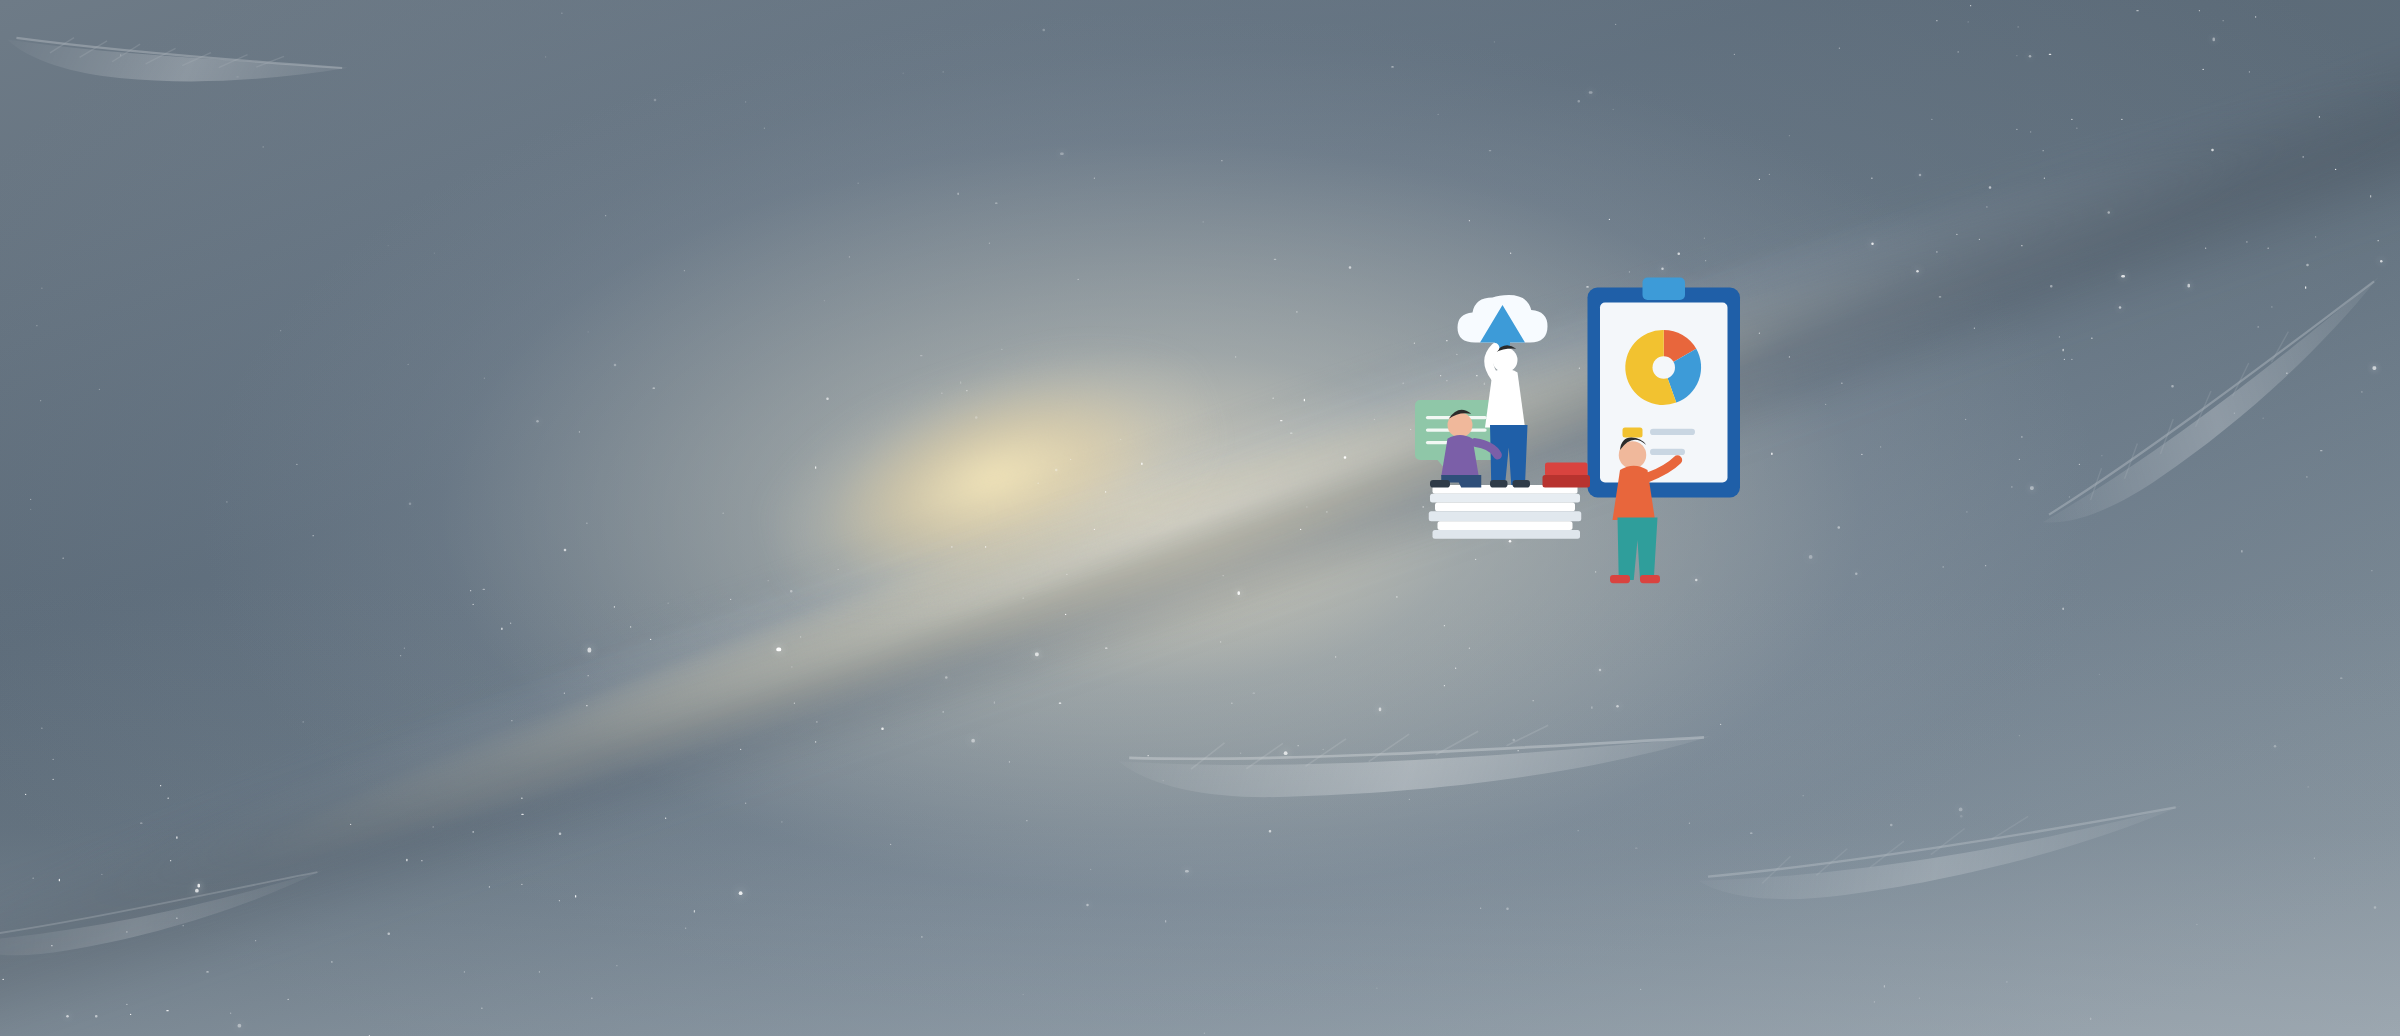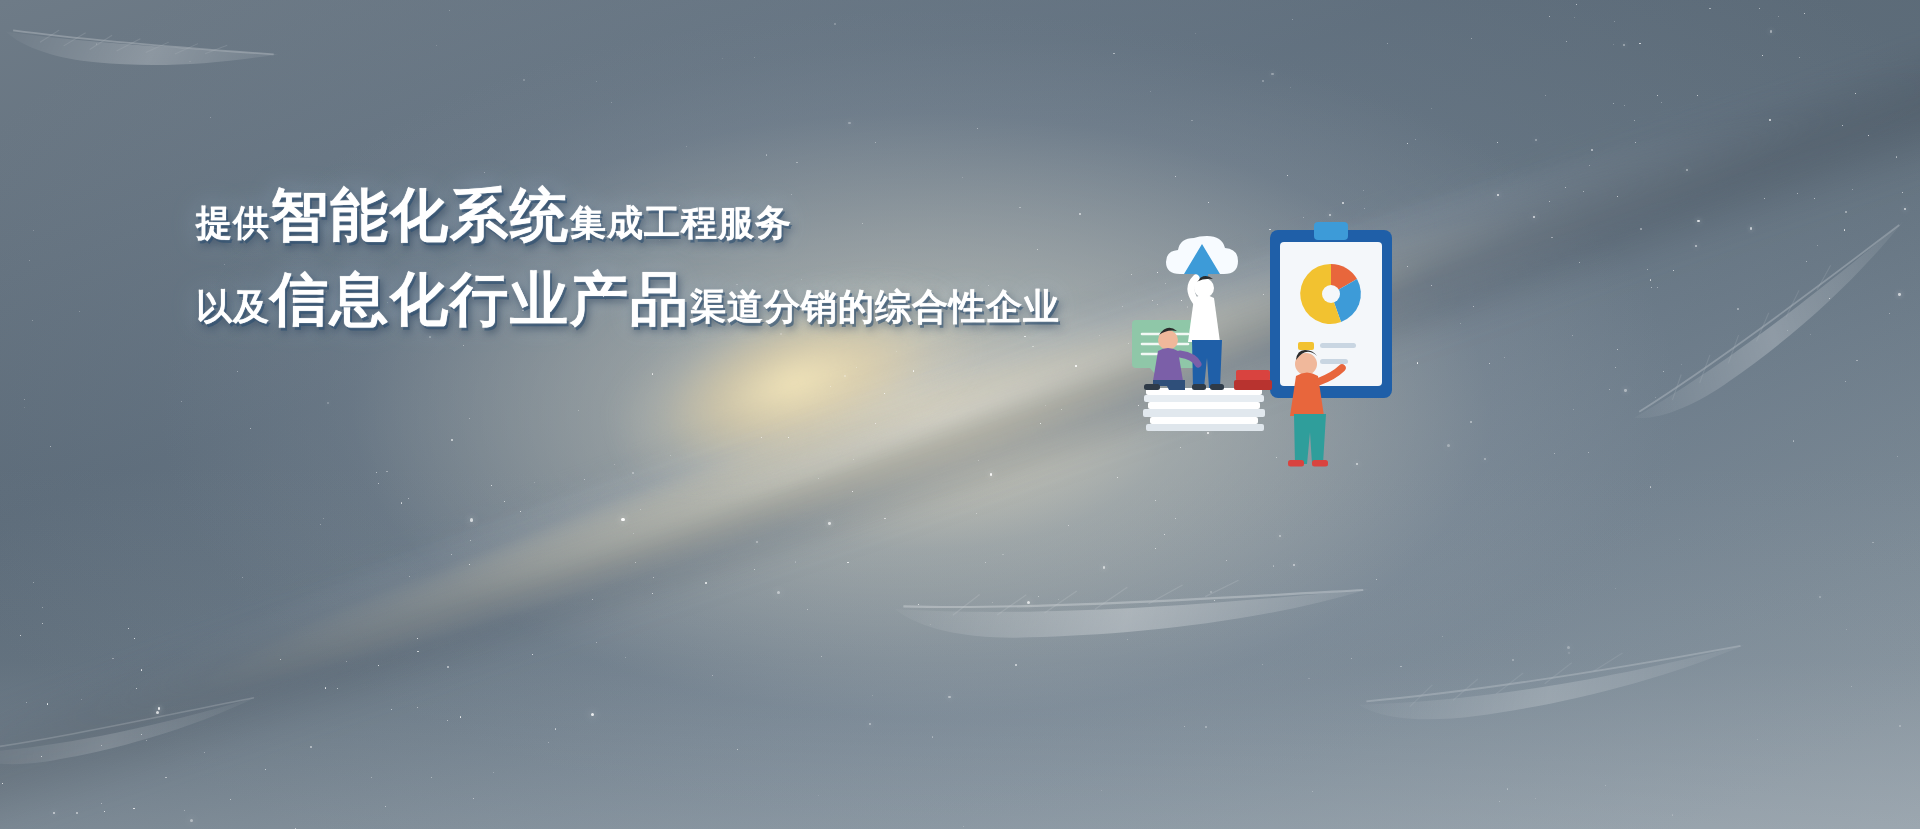--- a/index.html
+++ b/index.html
@@ -581,32 +581,20 @@
         <stop offset="0" stop-color="#ffffff" stop-opacity=".05"></stop>
         <stop offset="0.5" stop-color="#ffffff" stop-opacity=".45"></stop>
         <stop offset="1" stop-color="#ffffff" stop-opacity=".10"></stop>
       </linearGradient>
         </defs>
       <path d="M8 114 C86 98 180 68 292 16 C230 58 156 90 98 108 C64 119 30 123 8 114 Z" fill="url(#fg5)"></path>
       <path d="M14 110 C94 88 196 50 288 18" stroke="#ffffff" stroke-opacity=".48" stroke-width="1.5" fill="none"></path>
     </svg>
   </div>
 
-  <div class="headline">
-    <div class="hl-line l1">
-      <span class="seg-sm">提供</span>
-      <span class="seg-lg">智能化系统</span>
-      <span class="seg-sm">集成工程服务</span>
-    </div>
-    <div class="hl-line l2">
-      <span class="seg-sm">以及</span>
-      <span class="seg-lg">信息化行业产品</span>
-      <span class="seg-sm">渠道分销的综合性企业</span>
-    </div>
-  </div>
 
   <div class="illustration">
     <svg width="320" height="280" viewBox="0 0 320 280">
 
       <g>
         <rect x="140" y="18" width="122" height="168" rx="8" fill="#1f5fa8"></rect>
         <rect x="150" y="30" width="102" height="144" rx="4" fill="#f4f7fa"></rect>
         <rect x="184" y="10" width="34" height="18" rx="4" fill="#3d9bd8"></rect>
       </g>
 

